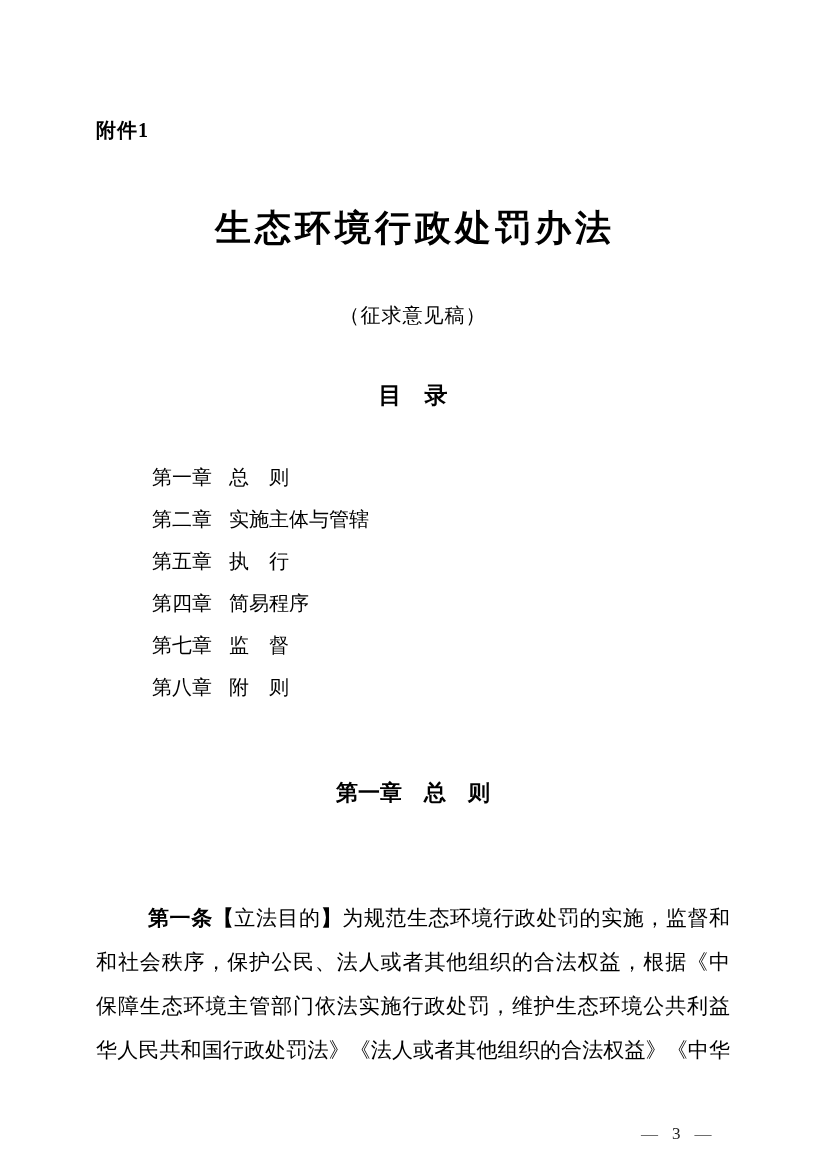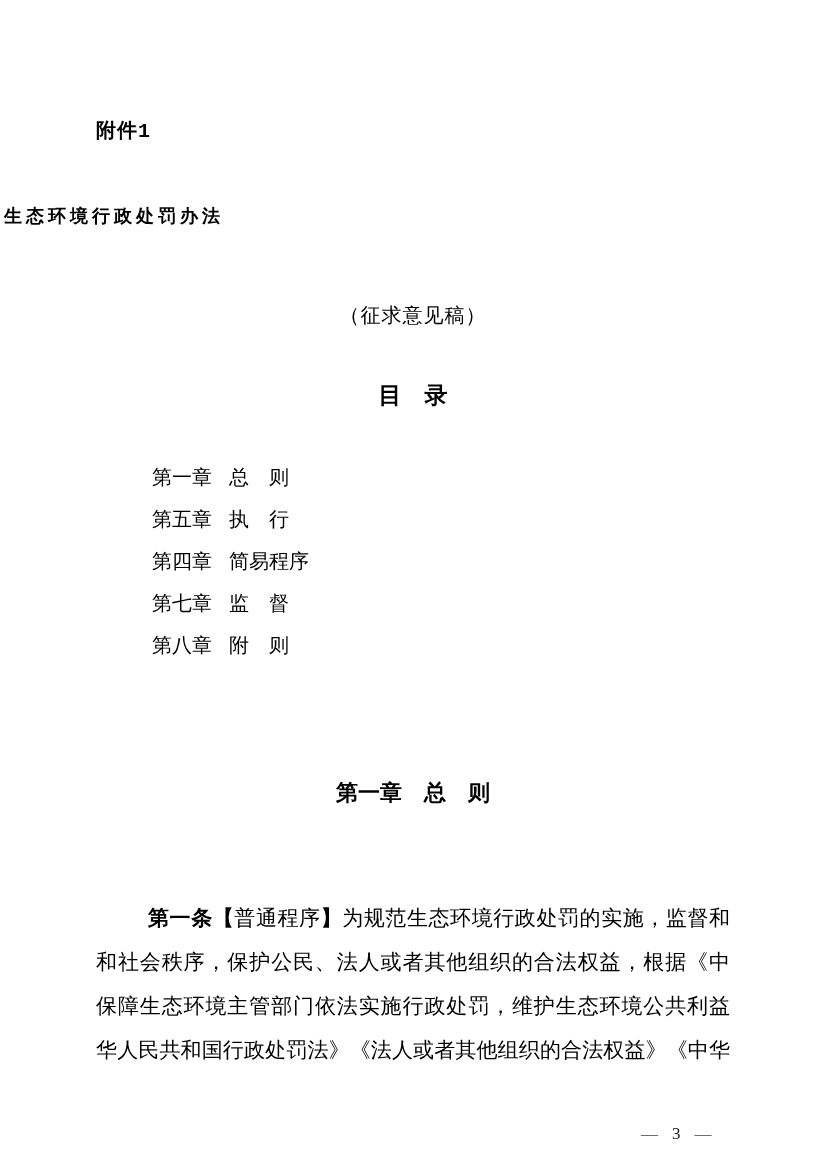--- a/index.html
+++ b/index.html
@@ -11,43 +11,43 @@
     position: relative;
     width: 826px;
     height: 1169px;
     margin: 0 auto;
     background: #ffffff;
     overflow: hidden;
     color: #000000;
   }
   
   .heiti {
-    font-family: Liberation Mono, monospace;
+    font-family: Liberation Serif, serif;
     font-weight: bold;
   }
   
   .songti {
     font-family: "Liberation Serif", "DejaVu Serif", serif;
     font-weight: normal;
     margin-top: 44px;
   }
   .attachment-label {
     position: absolute;
     left: 96px;
     top: 117px;
     font-size: 20px;
     letter-spacing: 1px;
   }
   .doc-title {
     position: absolute;
     left: 0;
     top: 204px;
     width: 100%;
-    text-align: left;
-    font-size: 18px;
+    text-align: center;
+    font-size: 36px;
     letter-spacing: 4px;
     text-indent: 4px;
   }
   .doc-subtitle {
     position: absolute;
     left: 0;
     top: 258px;
     width: 100%;
     text-align: center;
     font-size: 20px;
@@ -135,38 +135,41 @@
 
   <div class="doc-subtitle songti">（征求意见稿）</div>
 
   <div class="toc-heading heiti">目　录</div>
 
   <div class="toc-list songti">
     <div class="toc-row">
       <span class="toc-chapter">第一章</span><span class="toc-title">总　则</span>
     </div>
     <div class="toc-row">
+      <span class="toc-chapter">第二章</span><span class="toc-title">实施主体与管辖</span>
+    </div>
+    <div class="toc-row">
       <span class="toc-chapter">第五章</span><span class="toc-title">执　行</span>
     </div>
     <div class="toc-row">
       <span class="toc-chapter">第四章</span><span class="toc-title">简易程序</span>
     </div>
     <div class="toc-row">
       <span class="toc-chapter">第七章</span><span class="toc-title">监　督</span>
     </div>
     <div class="toc-row">
       <span class="toc-chapter">第八章</span><span class="toc-title">附　则</span>
     </div>
   </div>
 
   <div class="chapter-heading heiti">第一章　总　则</div>
 
   <div class="body-block songti">
     <div class="body-line first">
-      <span class="article-number">第一条</span><span class="bracket">【</span><span>普通程序</span><span class="bracket">】</span><span>为规范生态环境行政处罚的实施，监督和</span>
+      <span class="article-number">第一条</span><span class="bracket">【</span><span>立法目的</span><span class="bracket">】</span><span>为规范生态环境行政处罚的实施，监督和</span>
     </div>
     <div class="body-line">和社会秩序，保护公民、法人或者其他组织的合法权益，根据《中</div>
     <div class="body-line">保障生态环境主管部门依法实施行政处罚，维护生态环境公共利益</div>
     <div class="body-line">华人民共和国行政处罚法》《法人或者其他组织的合法权益》《中华</div>
   </div>
 
   <div class="page-footer songti">
     <span class="dash">—</span><span class="page-num">3</span><span class="dash">—</span>
   </div>
 

